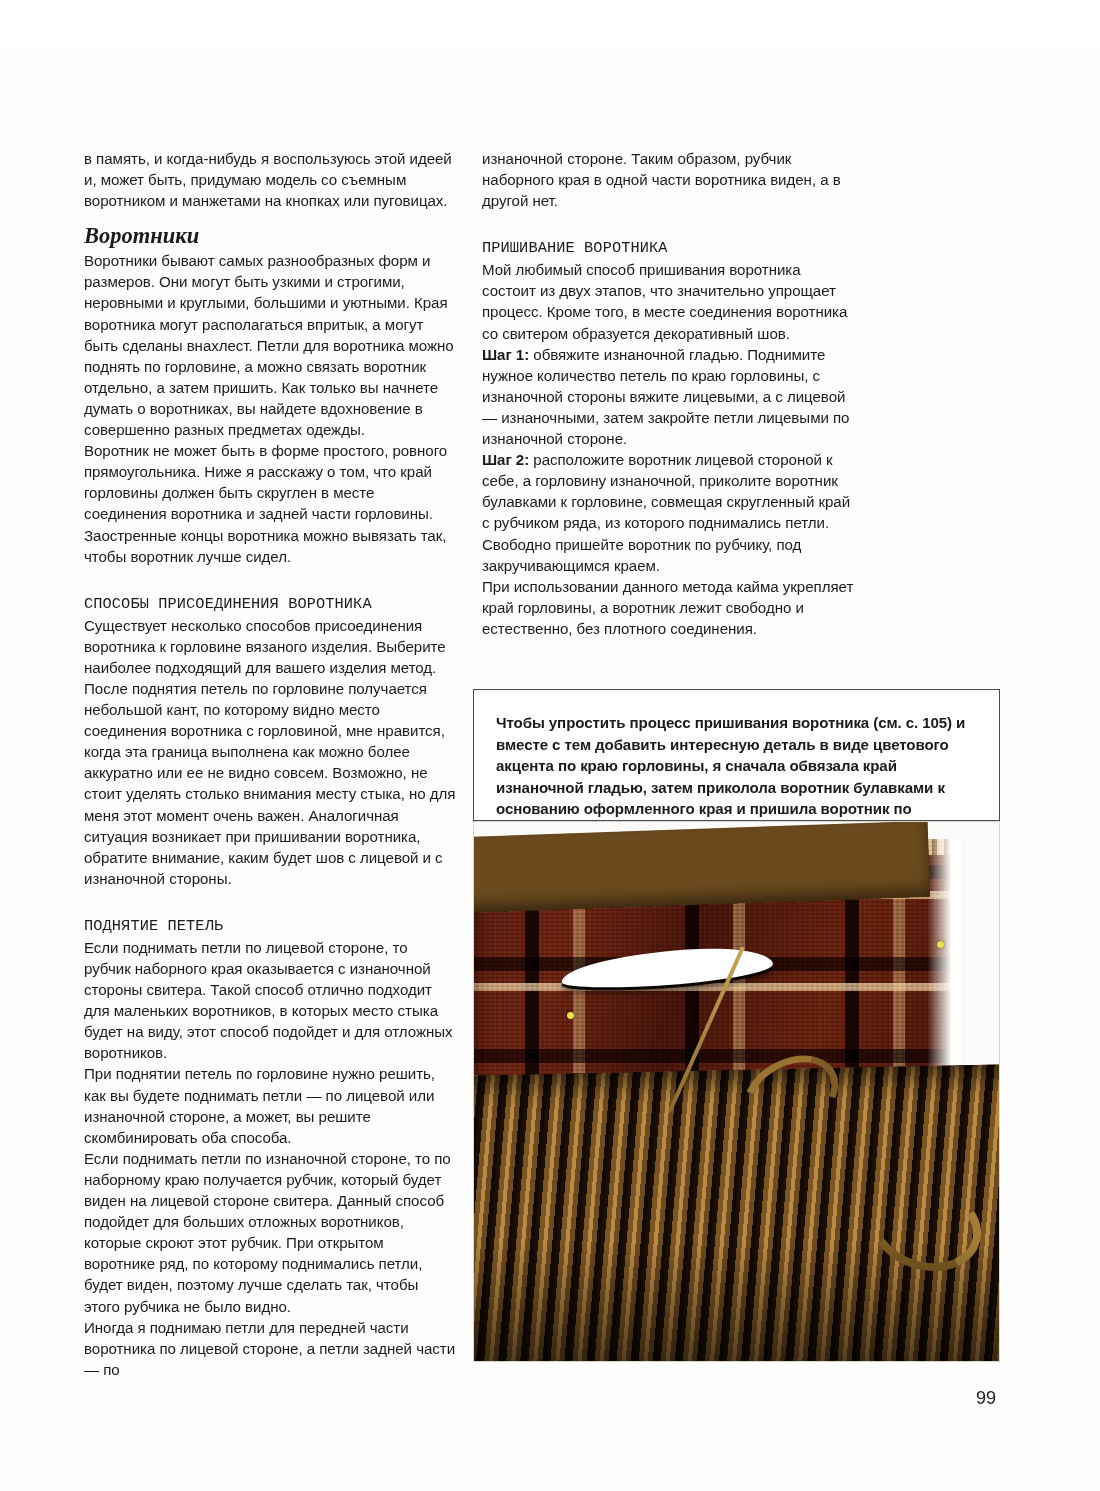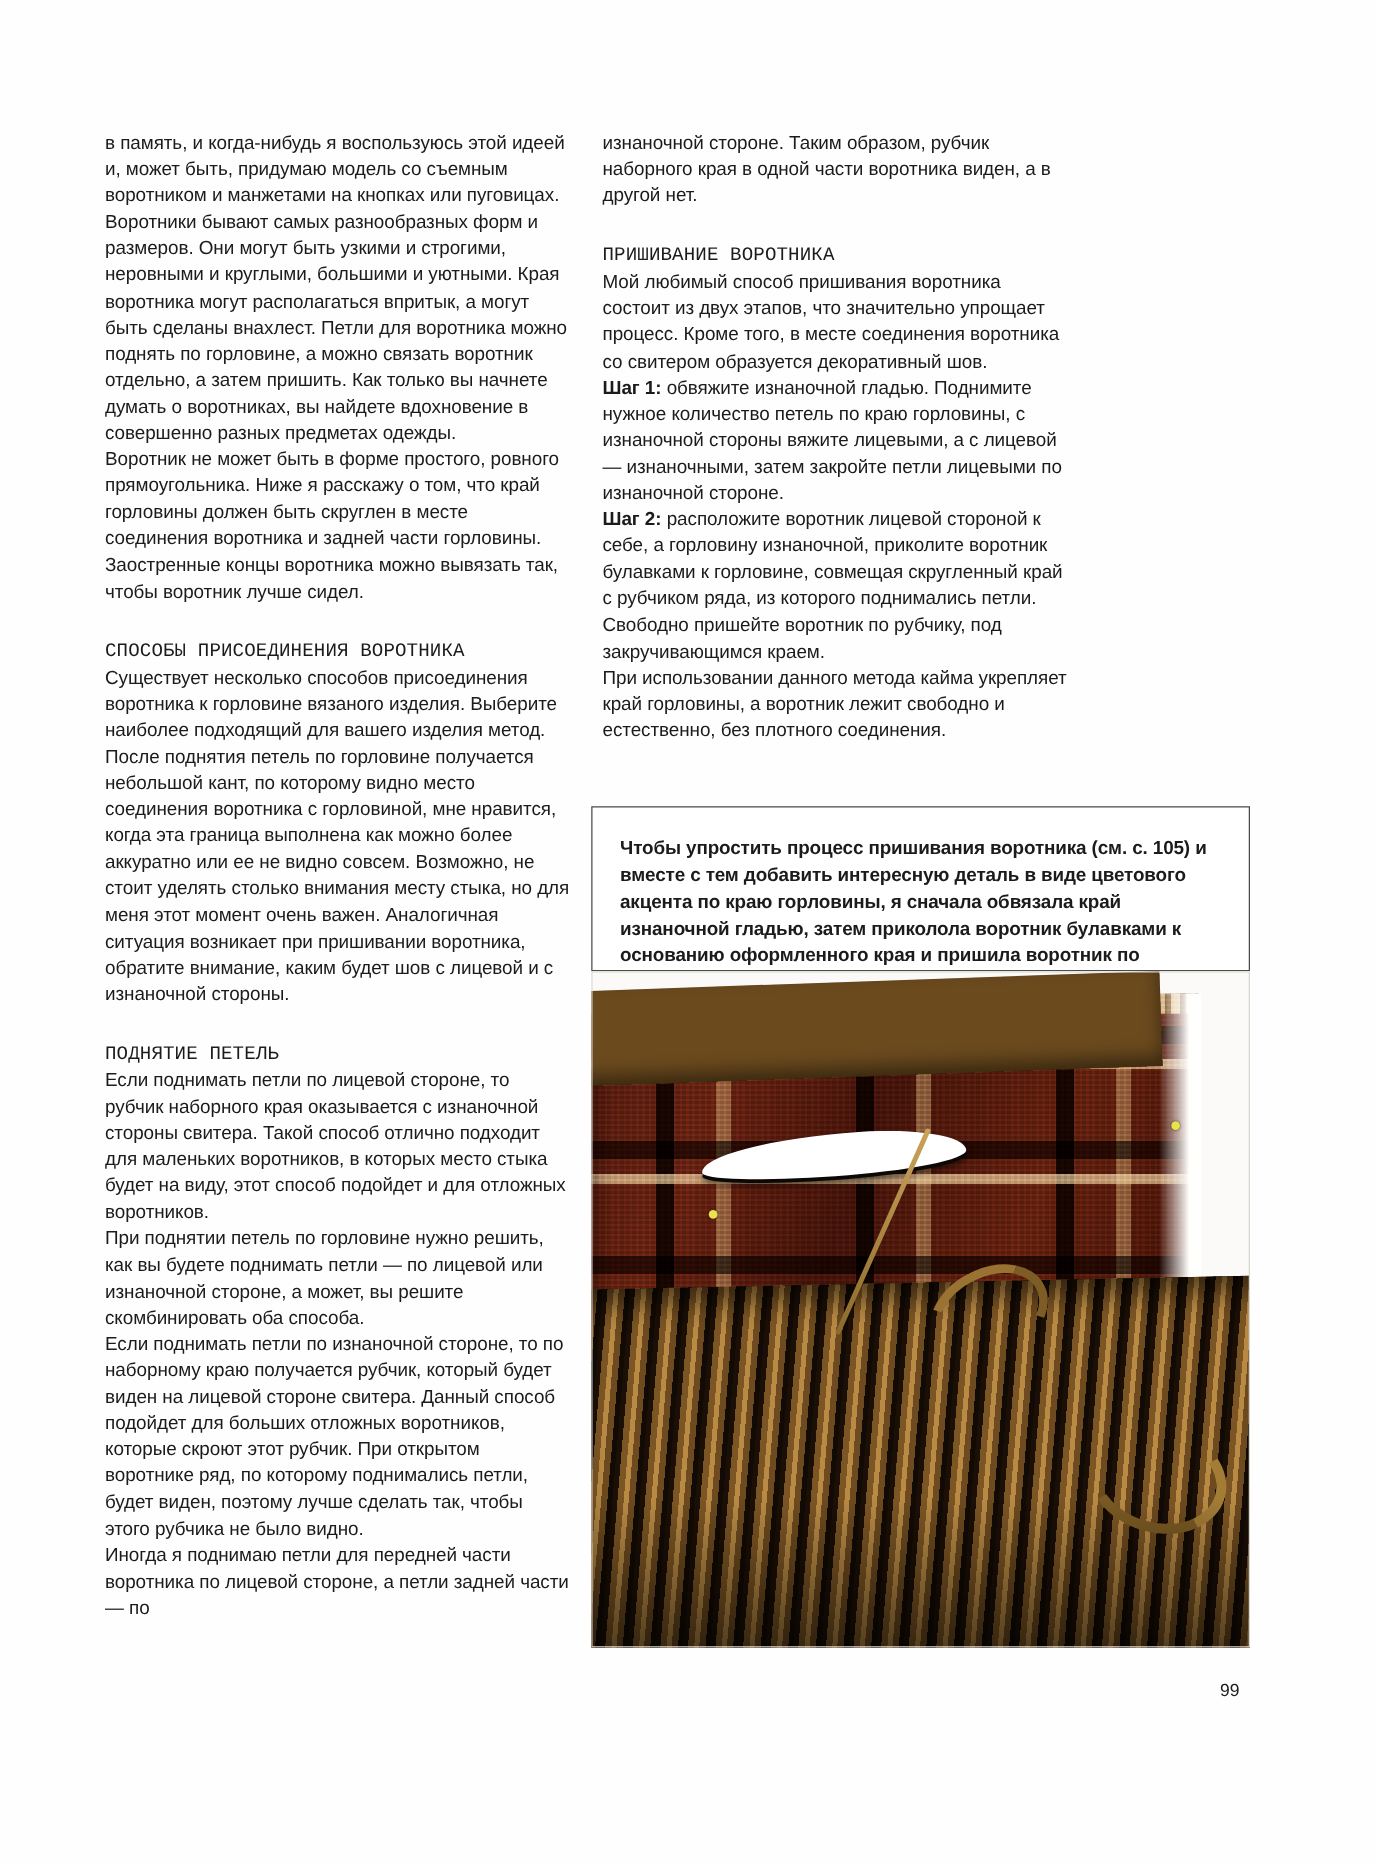--- a/index.html
+++ b/index.html
@@ -14,20 +14,21 @@
     position: relative;
     font-family: "Liberation Sans", sans-serif;
     color: #1b1b1b;
     overflow: hidden;
   }
 
   .page {
     position: absolute;
     inset: 0;
     background: #fefefe;
+    margin-top: 44px;
   }
 
   
   .col {
     position: absolute;
     top: 104px;
     width: 372px;
     font-size: 15.1px;
     line-height: 21.1px;
     text-align: left;
@@ -232,33 +233,34 @@
     position: absolute; inset: 0;
     border: 1px solid #d9d6d0;
     pointer-events: none;
   }
 
   
   .page-number {
     position: absolute;
     left: 976px;
     top: 1344px;
-    font-size: 14px;
+    font-size: 18px;
     color: #1b1b1b;
   }
 </style>
 </head>
 <body>
 
 <div class="page">
 
   <div class="col col-left">
 
     <p class="para">в память, и когда-нибудь я воспользуюсь этой идеей и, может быть, придумаю модель со съемным воротником и манжетами на кнопках или пуговицах.</p>
 
+    <h2 class="title-serif">Воротники</h2>
 
     <p class="para">Воротники бывают самых разнообразных форм и размеров. Они могут быть узкими и строгими, неровными и круглыми, большими и уютными. Края воротника могут располагаться впритык, а могут быть сделаны внахлест. Петли для воротника можно поднять по горловине, а можно связать воротник отдельно, а затем пришить. Как только вы начнете думать о воротниках, вы найдете вдохновение в совершенно разных предметах одежды.</p>
 
     <p class="para">Воротник не может быть в форме простого, ровного прямоугольника. Ниже я расскажу о том, что край горловины должен быть скруглен в месте соединения воротника и задней части горловины. Заостренные концы воротника можно вывязать так, чтобы воротник лучше сидел.</p>
 
     <div class="gap-md"></div>
 
     <h3 class="subhead">СПОСОБЫ ПРИСОЕДИНЕНИЯ ВОРОТНИКА</h3>
 
     <p class="para">Существует несколько способов присоединения воротника к горловине вязаного изделия. Выберите наиболее подходящий для вашего изделия метод. После поднятия петель по горловине получается небольшой кант, по которому видно место соединения воротника с горловиной, мне нравится, когда эта граница выполнена как можно более аккуратно или ее не видно совсем. Возможно, не стоит уделять столько внимания месту стыка, но для меня этот момент очень важен. Аналогичная ситуация возникает при пришивании воротника, обратите внимание, каким будет шов с лицевой и с изнаночной стороны.</p>

